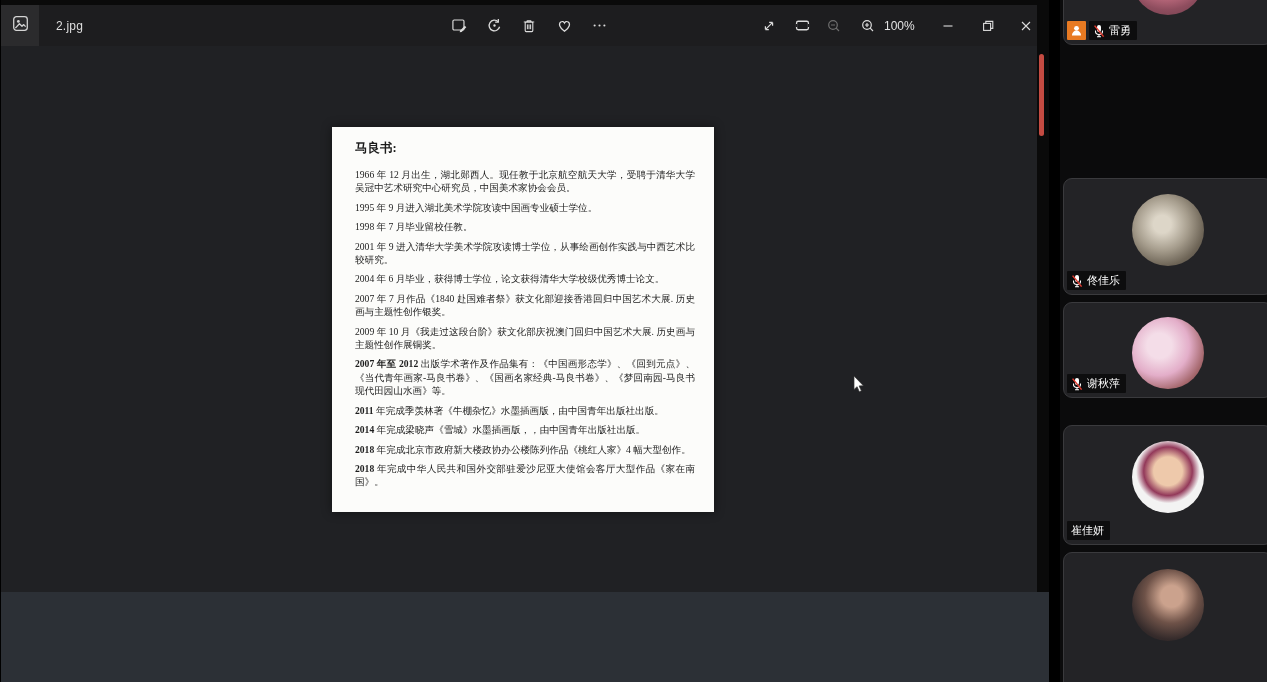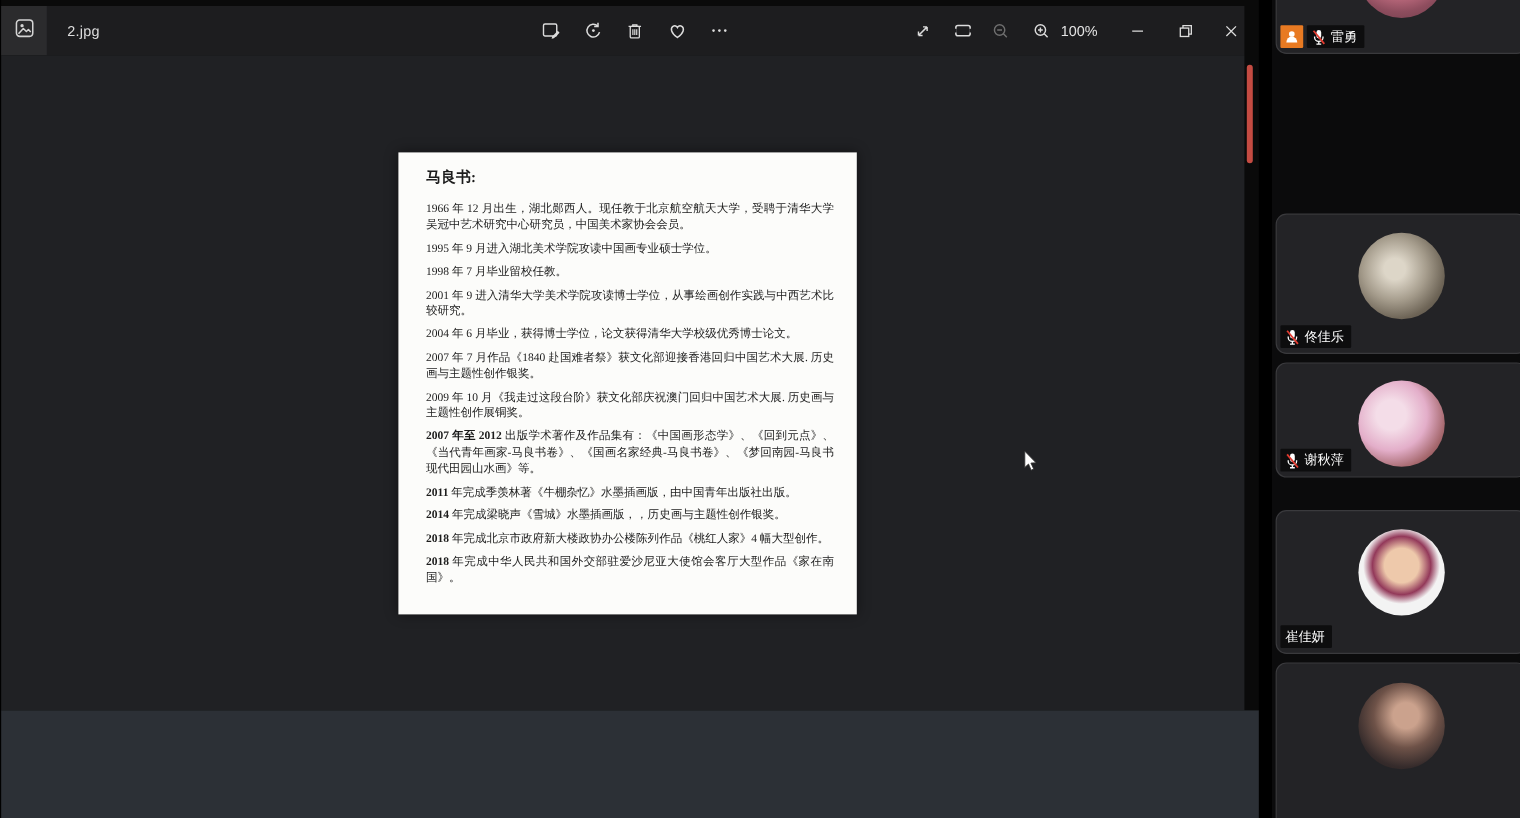--- a/index.html
+++ b/index.html
@@ -193,21 +193,21 @@
         <div class="doc-title">马良书:</div>
         <p><b></b><span>1966 年 12 月出生，湖北郧西人。现任教于北京航空航天大学，受聘于清华大学吴冠中艺术研究中心研究员，中国美术家协会会员。</span></p>
         <p><b></b><span>1995 年 9 月进入湖北美术学院攻读中国画专业硕士学位。</span></p>
         <p><b></b><span>1998 年 7 月毕业留校任教。</span></p>
         <p><b></b><span>2001 年 9 进入清华大学美术学院攻读博士学位，从事绘画创作实践与中西艺术比较研究。</span></p>
         <p><b></b><span>2004 年 6 月毕业，获得博士学位，论文获得清华大学校级优秀博士论文。</span></p>
         <p><b></b><span>2007 年 7 月作品《1840 赴国难者祭》获文化部迎接香港回归中国艺术大展. 历史画与主题性创作银奖。</span></p>
         <p><b></b><span>2009 年 10 月《我走过这段台阶》获文化部庆祝澳门回归中国艺术大展. 历史画与主题性创作展铜奖。</span></p>
         <p><b>2007 年至 2012</b><span> 出版学术著作及作品集有：《中国画形态学》、《回到元点》、《当代青年画家-马良书卷》、《国画名家经典-马良书卷》、《梦回南园-马良书现代田园山水画》等。</span></p>
         <p><b>2011</b><span> 年完成季羡林著《牛棚杂忆》水墨插画版，由中国青年出版社出版。</span></p>
-        <p><b>2014</b><span> 年完成梁晓声《雪城》水墨插画版，，历史画与主题性创作银奖。</span></p>
+        <p><b>2014</b><span> 年完成梁晓声《雪城》水墨插画版，，由中国青年出版社出版。</span></p>
         <p><b>2018</b><span> 年完成北京市政府新大楼政协办公楼陈列作品《桃红人家》4 幅大型创作。</span></p>
         <p><b>2018</b><span> 年完成中华人民共和国外交部驻爱沙尼亚大使馆会客厅大型作品《家在南国》。</span></p>
       </div>
       <svg class="cursor" viewBox="0 0 12 18">
         <polygon points="1,0 1,13.5 4.1,10.7 6.3,15.8 8.4,14.8 6.1,9.9 10.4,9.7" fill="#fff" stroke="#333" stroke-width="0.7"></polygon>
       </svg>
     </div>
 
     <div class="bottom-strip"></div>
     <div class="red-thumb"></div>

